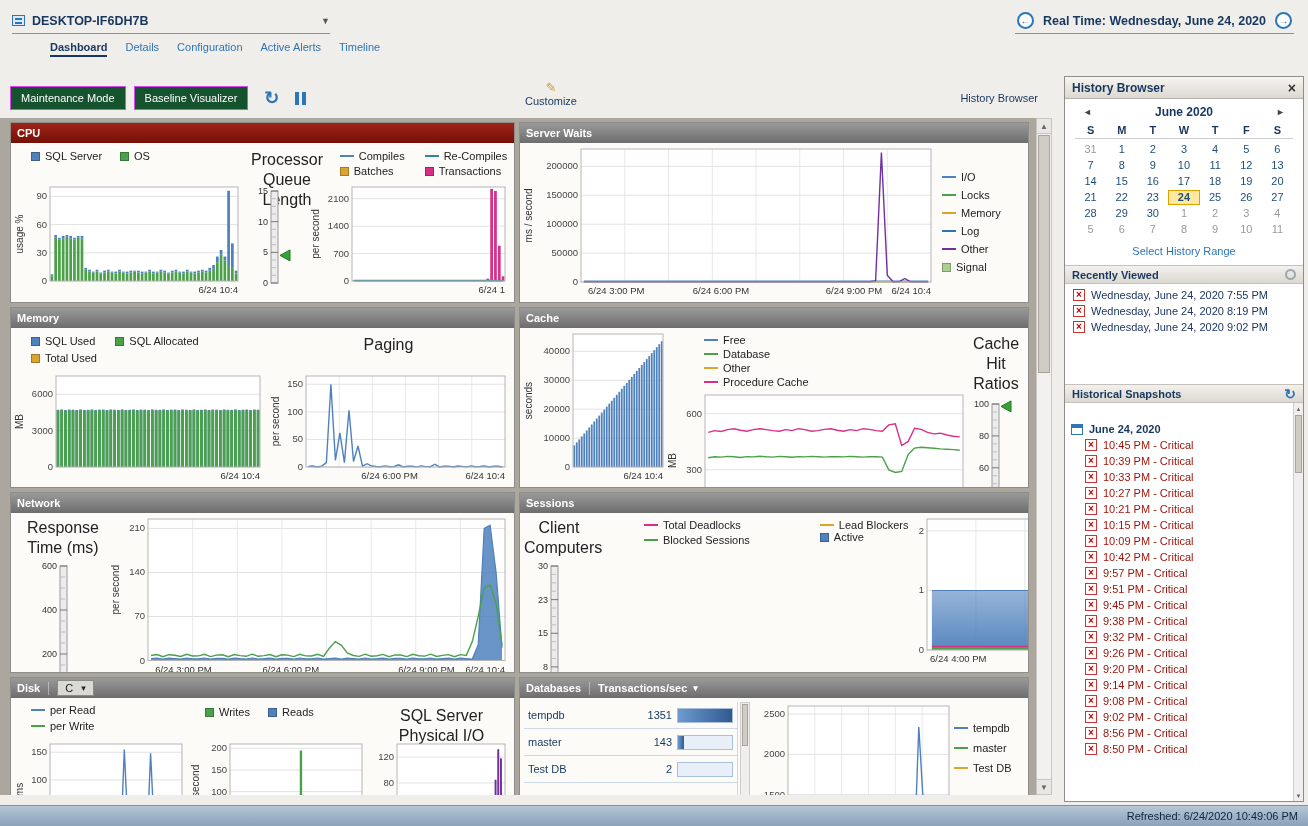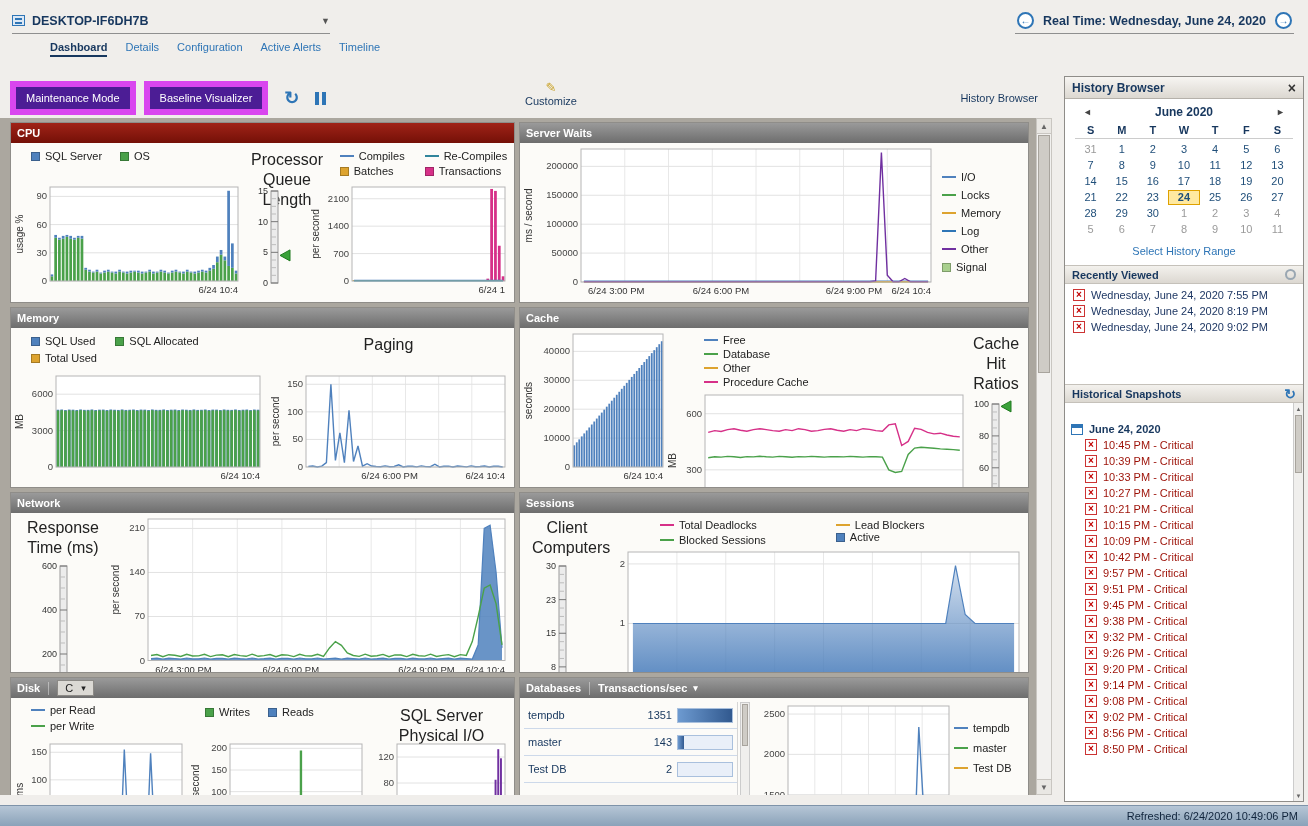--- a/index.html
+++ b/index.html
@@ -11,21 +11,21 @@
   .server-ico::after{content:'';position:absolute;left:2px;right:2px;top:6px;height:2px;background:#2e75b6;}
   .chev{margin-left:auto;color:#555;font-size:9px;font-weight:normal;}
   .rt-ctl{position:absolute;right:14px;top:8px;height:26px;border-bottom:1px solid #8f8f8f;display:flex;align-items:center;gap:9px;color:#17375e;font-weight:bold;font-size:12.5px;padding:0 2px;}
   .cbtn{width:17px;height:17px;border:2px solid #2e75b6;border-radius:50%;color:#2e75b6;font-size:10px;display:flex;align-items:center;justify-content:center;font-weight:bold;flex:none;background:#fff;}
   
   .tabs{position:absolute;left:14px;top:41px;display:flex;gap:18px;font-size:11px;margin-left:36px;}
   .tab{color:#2e75b6;padding-bottom:2px;}
   .tab.sel{color:#17375e;font-weight:bold;border-bottom:2px solid #17375e;}
   
   .toolbar{position:absolute;left:0;top:78px;width:1052px;height:40px;display:flex;align-items:center;padding:0 10px;gap:8px;}
-  .btn{background:#4c1d95;color:#fff;font-size:11px;padding:5px 10px;border:6px solid #d946ef;}
+  .btn{background:#14532d;color:#fff;font-size:11px;padding:5px 10px;border:1px solid #d946ef;}
   .icon-refresh{color:#2e75b6;font-size:18px;font-weight:bold;margin-left:8px;line-height:1;}
   .icon-pause{display:flex;gap:3px;margin-left:8px;}
   .icon-pause i{width:4px;height:13px;background:#2e75b6;display:block;}
   .customize{position:absolute;left:516px;top:3px;text-align:center;font-size:11px;color:#17375e;width:70px;}
   .pencil{color:#c9a227;font-size:13px;display:block;line-height:1.1;}
   .hb-link{margin-left:auto;font-size:11px;color:#17375e;padding-right:4px;}
   
   .dash{position:absolute;left:0;top:118px;width:1036px;height:677px;background:#aba79f;padding:4px 0 0 10px;overflow:hidden;}
   .grid{display:grid;grid-template-columns:505px 510px;grid-auto-rows:181px;gap:4px;}
   .panel{background:#fcfbf8;border:1px solid #8f8d89;display:flex;flex-direction:column;overflow:hidden;}
@@ -814,21 +814,21 @@
               <line x1="20" x2="25" y1="66.84375" y2="66.84375" stroke="#bdbdbd"></line>
               <line x1="20" x2="25" y1="83.65625" y2="83.65625" stroke="#bdbdbd"></line>
               <line x1="20" x2="25" y1="92.0625" y2="92.0625" stroke="#bdbdbd"></line>
               <line x1="20" x2="25" y1="100.46875" y2="100.46875" stroke="#bdbdbd"></line>
               <line x1="20" x2="25" y1="117.28125" y2="117.28125" stroke="#bdbdbd"></line>
               <line x1="20" x2="25" y1="125.6875" y2="125.6875" stroke="#bdbdbd"></line>
               <line x1="20" x2="25" y1="134.09375" y2="134.09375" stroke="#bdbdbd"></line>
               <polygon points="29,139.81 39,134.31 39,145.31" fill="#3aa13a" stroke="#1f7a1f"></polygon>
             </svg>
         </div>
-        <div style="flex:1;display:flex;flex-direction:column;">
+        <div style="flex:1;display:flex;flex-direction:row;">
           <div style="display:flex;gap:70px;padding:4px 0 2px 50px;">
             <div style="display:flex;flex-direction:column;gap:3px;">
               <span class="lg">
                   <i class="ln" style="background: rgb(214, 48, 136);"></i>
                   <span>Total Deadlocks</span>
                 </span>
               <span class="lg">
                   <i class="ln" style="background: rgb(74, 161, 74);"></i>
                   <span>Blocked Sessions</span>
                 </span>

